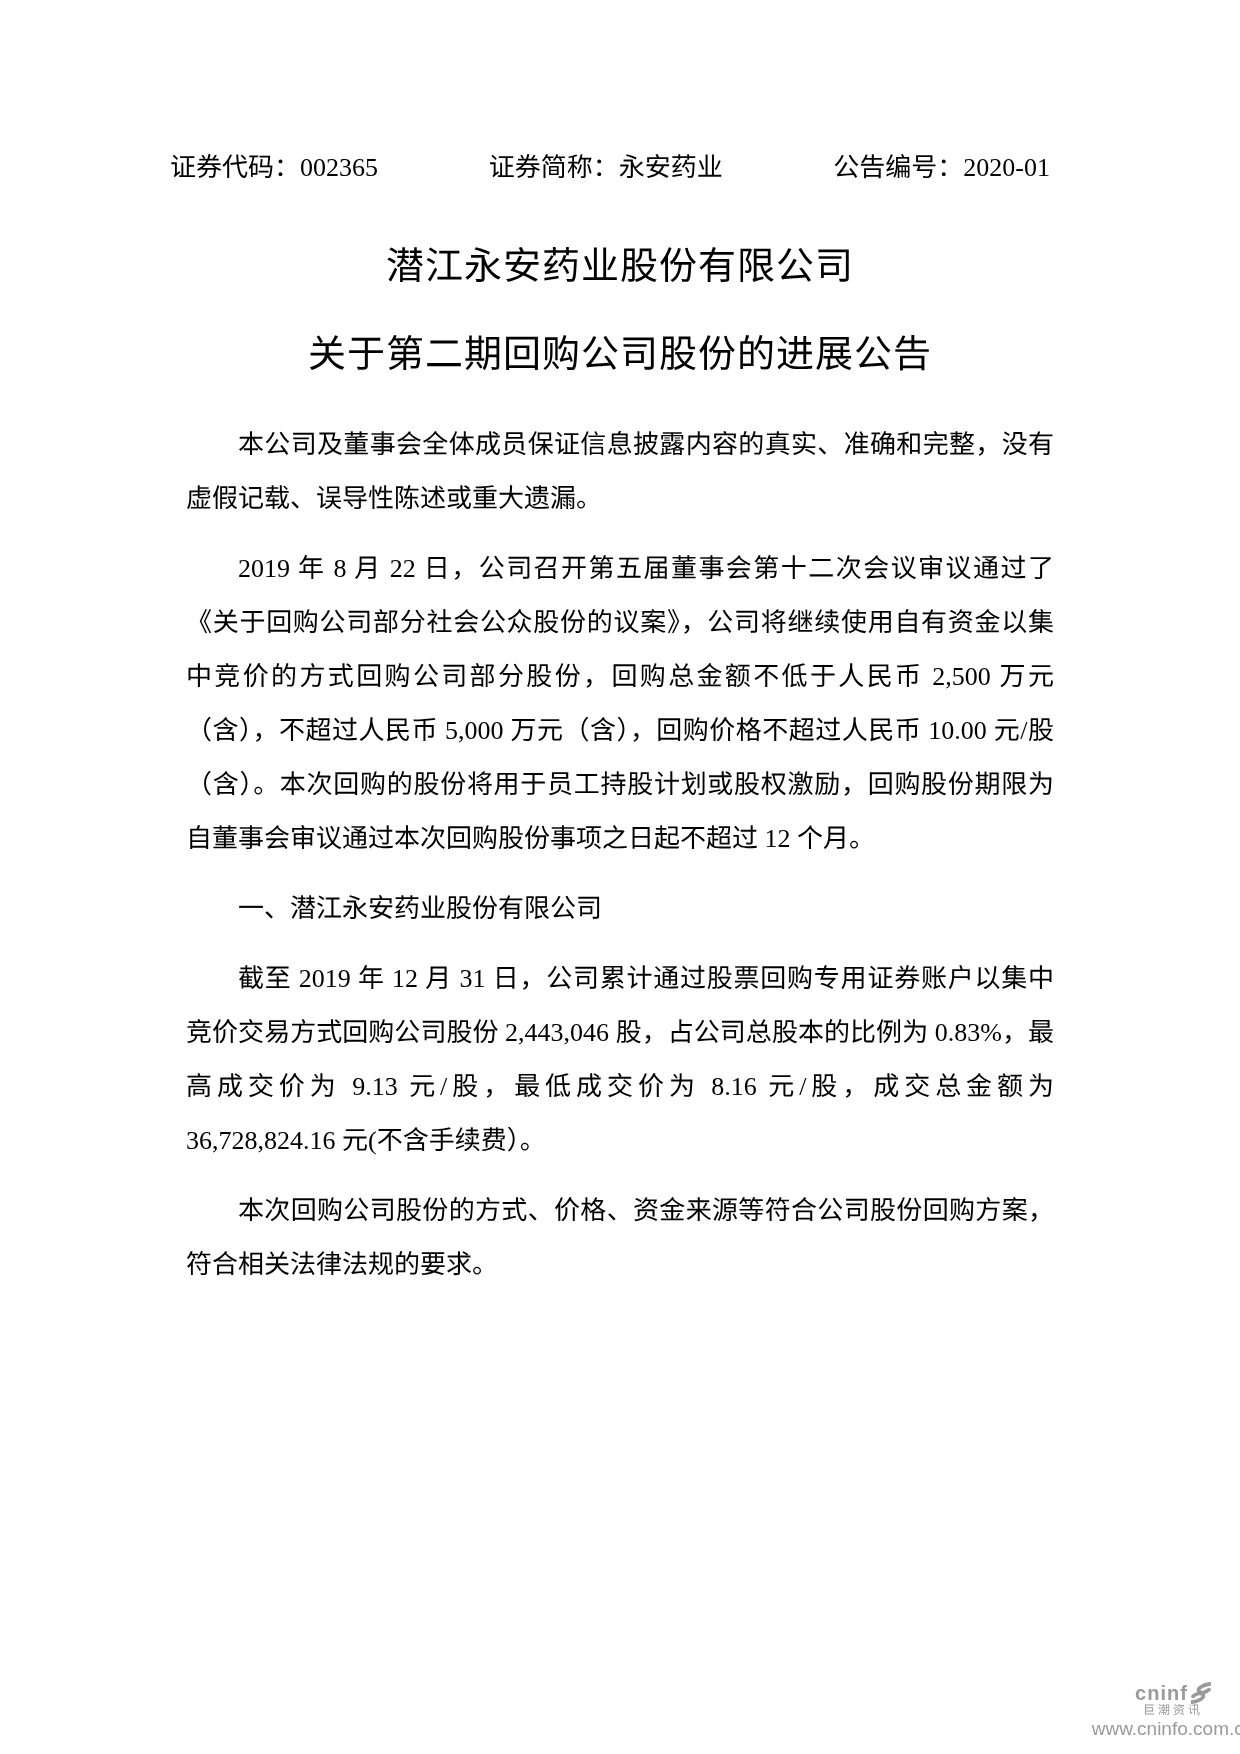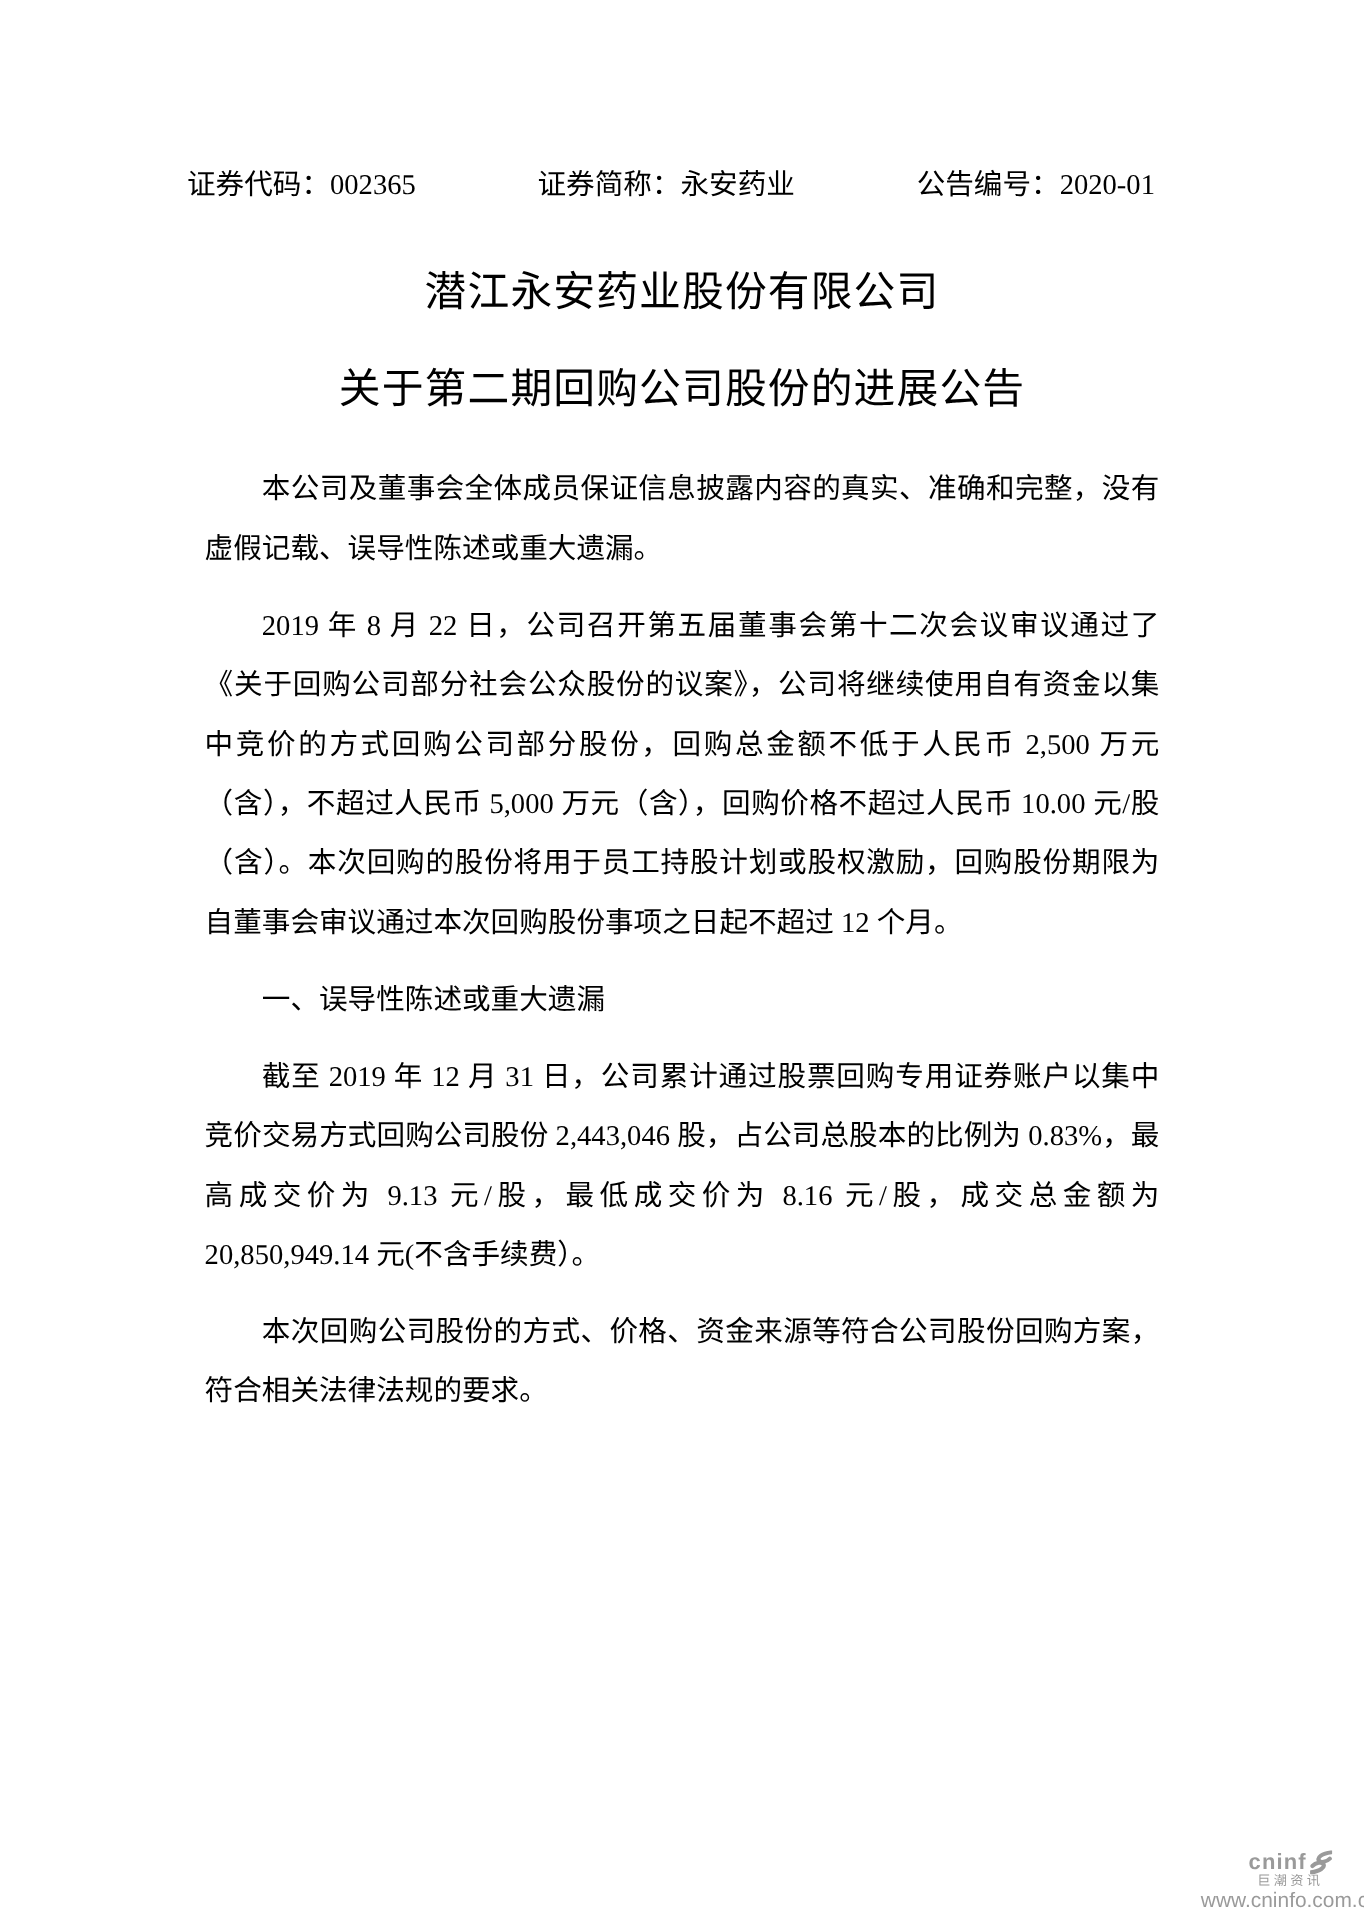--- a/index.html
+++ b/index.html
@@ -93,22 +93,22 @@
     </div>
 
     <div class="doc-title">
       <div>潜江永安药业股份有限公司</div>
       <div>关于第二期回购公司股份的进展公告</div>
     </div>
 
     <div class="doc-body">
       <p>本公司及董事会全体成员保证信息披露内容的真实、准确和完整，没有虚假记载、误导性陈述或重大遗漏。</p>
       <p>2019 年 8 月 22 日，公司召开第五届董事会第十二次会议审议通过了《关于回购公司部分社会公众股份的议案》，公司将继续使用自有资金以集中竞价的方式回购公司部分股份，回购总金额不低于人民币 2,500 万元（含），不超过人民币 5,000 万元（含），回购价格不超过人民币 10.00 元/股（含）。本次回购的股份将用于员工持股计划或股权激励，回购股份期限为自董事会审议通过本次回购股份事项之日起不超过 12 个月。</p>
-      <p>一、误导性陈述或重大遗漏</p>
-      <p>截至 2019 年 12 月 31 日，公司累计通过股票回购专用证券账户以集中竞价交易方式回购公司股份 2,443,046 股，占公司总股本的比例为 0.83%，最高成交价为 9.13 元/股，最低成交价为 8.16 元/股，成交总金额为 20,850,949.14 元(不含手续费）。</p>
+      <p>一、潜江永安药业股份有限公司</p>
+      <p>截至 2019 年 12 月 31 日，公司累计通过股票回购专用证券账户以集中竞价交易方式回购公司股份 2,443,046 股，占公司总股本的比例为 0.83%，最高成交价为 9.13 元/股，最低成交价为 8.16 元/股，成交总金额为 36,728,824.16 元(不含手续费）。</p>
       <p>本次回购公司股份的方式、价格、资金来源等符合公司股份回购方案，符合相关法律法规的要求。</p>
     </div>
 
   </div>
 
   <div class="logo" id="logo-block" style="color: rgb(154, 154, 154);">
     <div class="logo-row">
       <span class="logo-brand">cninf</span>
       <span style="display:inline-flex;">
         <svg width="20" height="22" viewBox="0 0 24 26" aria-hidden="true">

